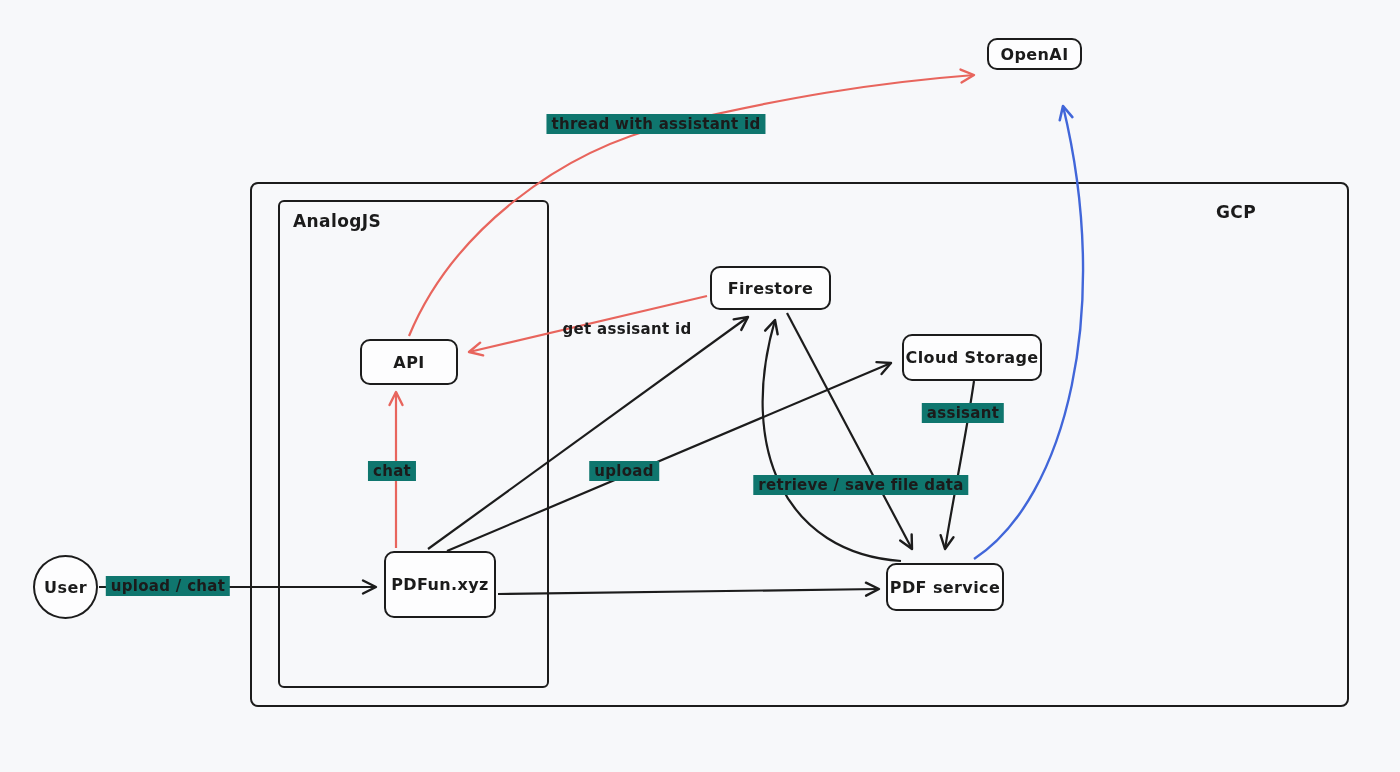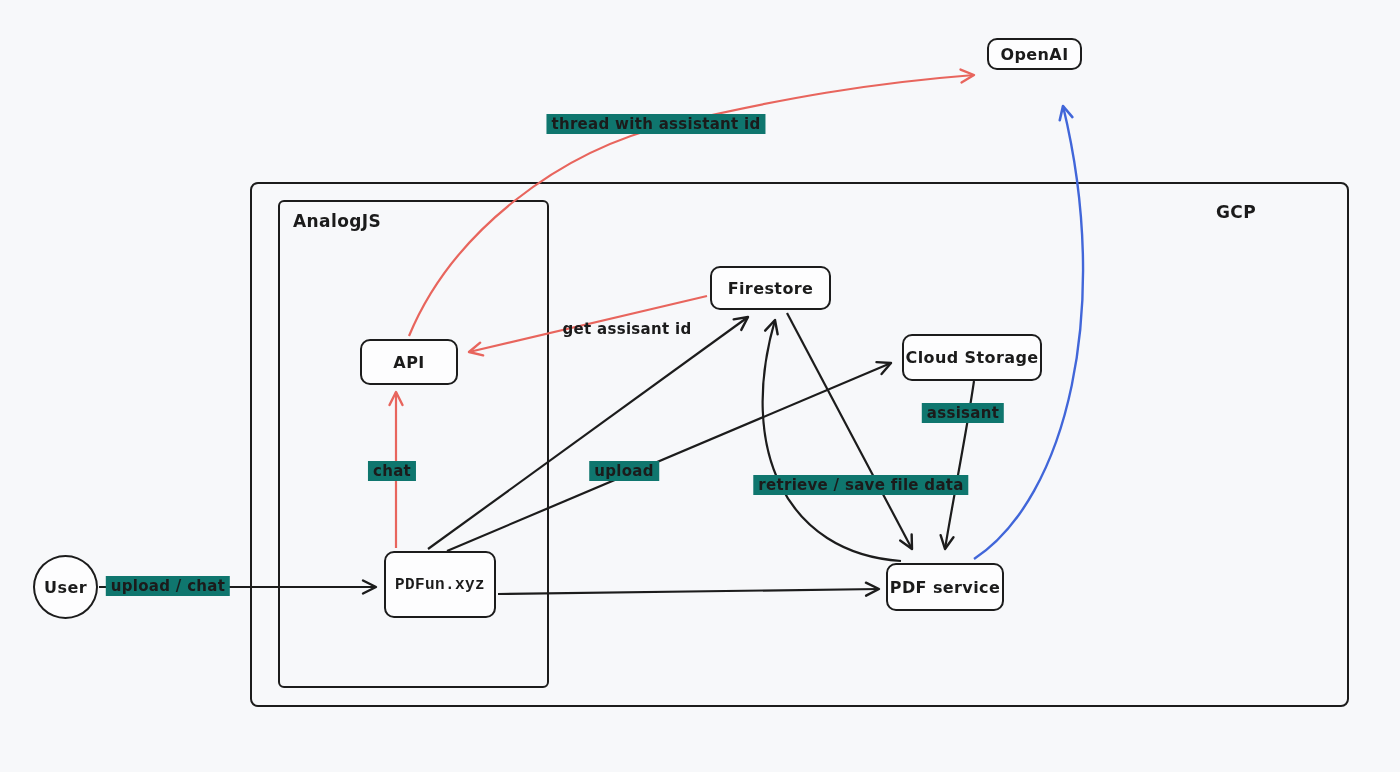--- a/index.html
+++ b/index.html
@@ -106,21 +106,21 @@
   </div>
 
   <div class="node" style="left:710px;top:266px;width:121px;height:44px;">
     <span>Firestore</span>
   </div>
 
   <div class="node" style="left:902px;top:334px;width:140px;height:47px;">
     <span>Cloud Storage</span>
   </div>
 
-  <div class="node" style="left:384px;top:551px;width:112px;height:67px;font-family:Liberation Mono, monospace;">
+  <div class="node" style="left:384px;top:551px;width:112px;height:67px;">
     <span>PDFun.xyz</span>
   </div>
 
   <div class="node" style="left:886px;top:563px;width:118px;height:48px;align-items:center;">
     <span>PDF service</span>
   </div>
 
   <div class="edge-label bg" style="left:656px;top:124px;">thread with assistant id</div>
 
   <div class="edge-label" style="left:627px;top:329px;">get assisant id</div>

